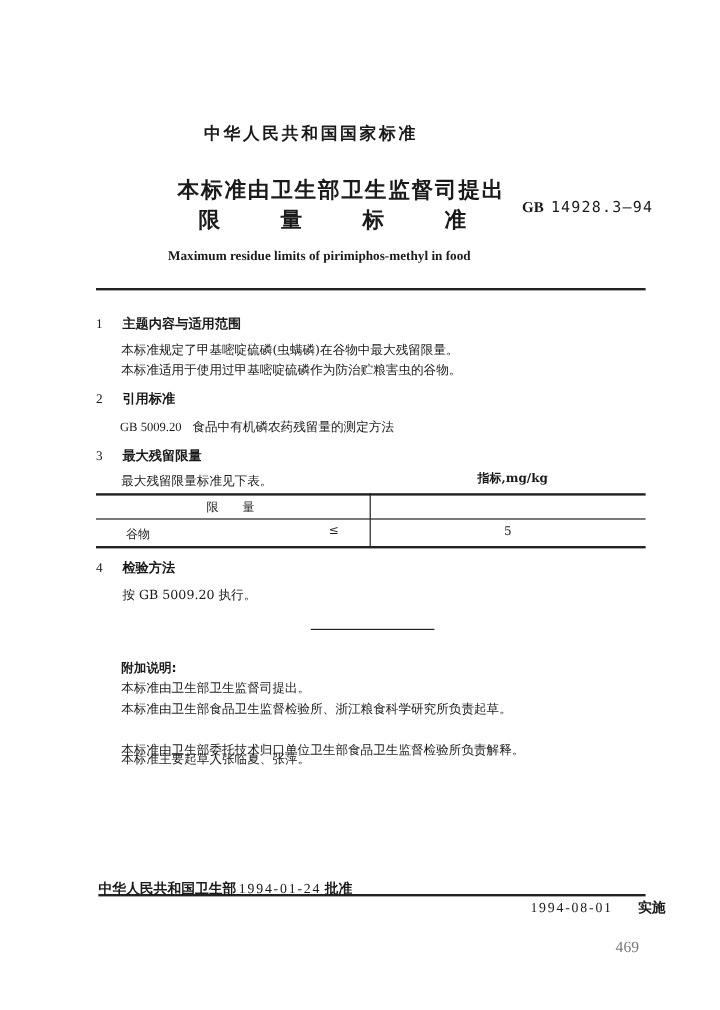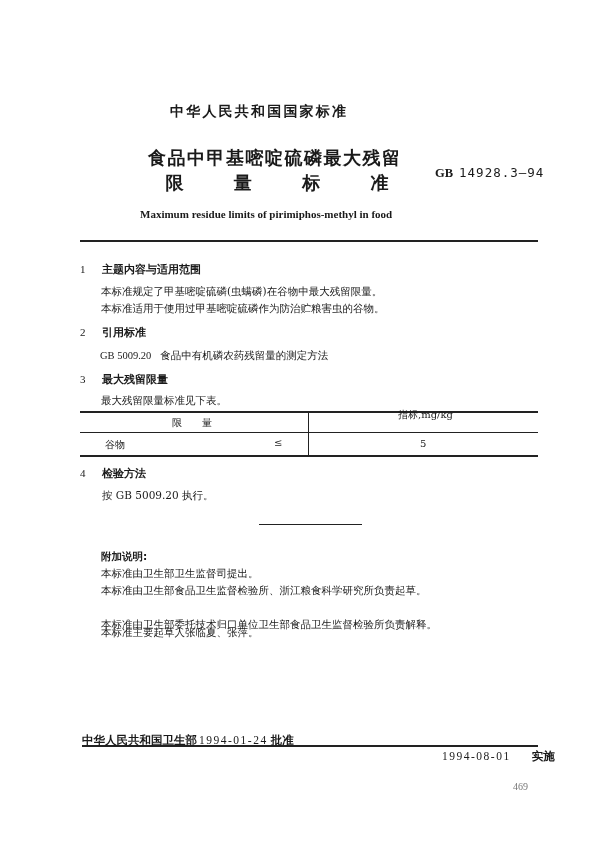--- a/index.html
+++ b/index.html
@@ -35,28 +35,28 @@
     }
     .rule { position: absolute; background: #222; }
     .sec-head {
       font-size: 11px; font-weight: bold;
     }
     .sec-num { display: inline-block; width: 22px; font-weight: normal; }
     .body-text { font-size: 10.5px; font-family: "DejaVu Serif", "Liberation Serif", serif; }
     .table-text { font-size: 10px; font-family: "DejaVu Serif", "Liberation Serif", serif; }
     .footer-text { font-size: 11.5px; font-weight: bold; }
     .footer-date { letter-spacing: 1.5px; font-weight: normal; }
-    .page-num { font-size: 10px; color: #777; font-family: "Liberation Serif", serif; }
+    .page-num { font-size: 13px; color: #777; font-family: "Liberation Serif", serif; }
   </style>
 </head>
 <body>
 
 <div class="abs national-header">中华人民共和国国家标准</div>
 
-<div class="abs title-line1">食品中甲基嘧啶硫磷最大残留</div>
+<div class="abs title-line1">本标准由卫生部卫生监督司提出</div>
 <div class="abs title-line2">
   <span>限</span>
   <span>量</span>
   <span>标</span>
   <span>准</span>
 </div>
 
 <div class="abs std-code">
   <b>GB</b><span>14928.3—94</span>
 </div>
@@ -83,21 +83,21 @@
 </div>
 <div class="abs body-text" style="left:101px; top:394px;">最大残留限量标准见下表。</div>
 
 <div>
   <div class="rule" style="left:80px; top:411px; width:458px; height:1.5px;"></div>
   <div class="rule" style="left:80px; top:432px; width:458px; height:1px;"></div>
   <div class="rule" style="left:80px; top:455px; width:458px; height:1.5px;"></div>
   <div class="rule" style="left:308px; top:411px; width:1px; height:45px;"></div>
 
   <div class="abs table-text" style="left:172px; top:416px;">限　　量</div>
-  <div class="abs table-text" style="left:398px; top:408px;">指标,mg/kg</div>
+  <div class="abs table-text" style="left:398px; top:392px;font-weight:bold;">指标,mg/kg</div>
 
   <div class="abs table-text" style="left:105px; top:438px;">谷物</div>
   <div class="abs table-text" style="left:274px; top:437px; font-size:10px;">≤</div>
   <div class="abs table-text" style="left:420px; top:438px;">5</div>
 </div>
 
 <div class="abs sec-head" style="left:80px; top:466px;">
   <span class="sec-num">4</span><span>检验方法</span>
 </div>
 <div class="abs body-text" style="left:102px; top:489px;">按 GB 5009.20 执行。</div>

